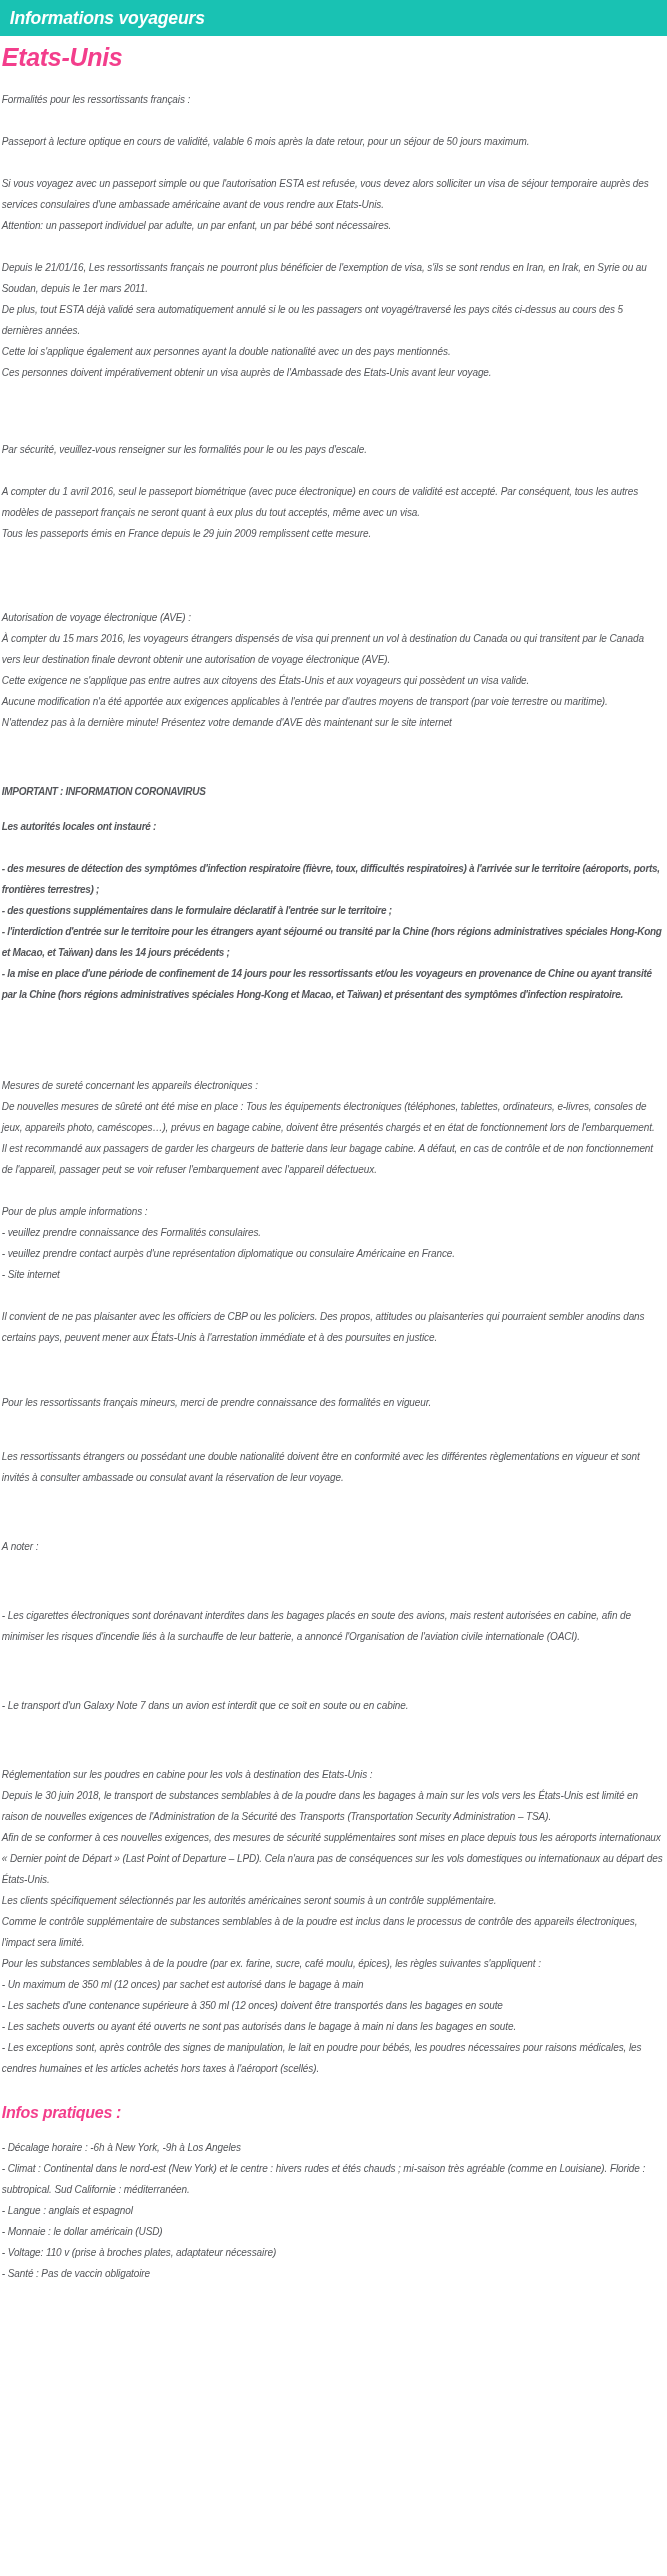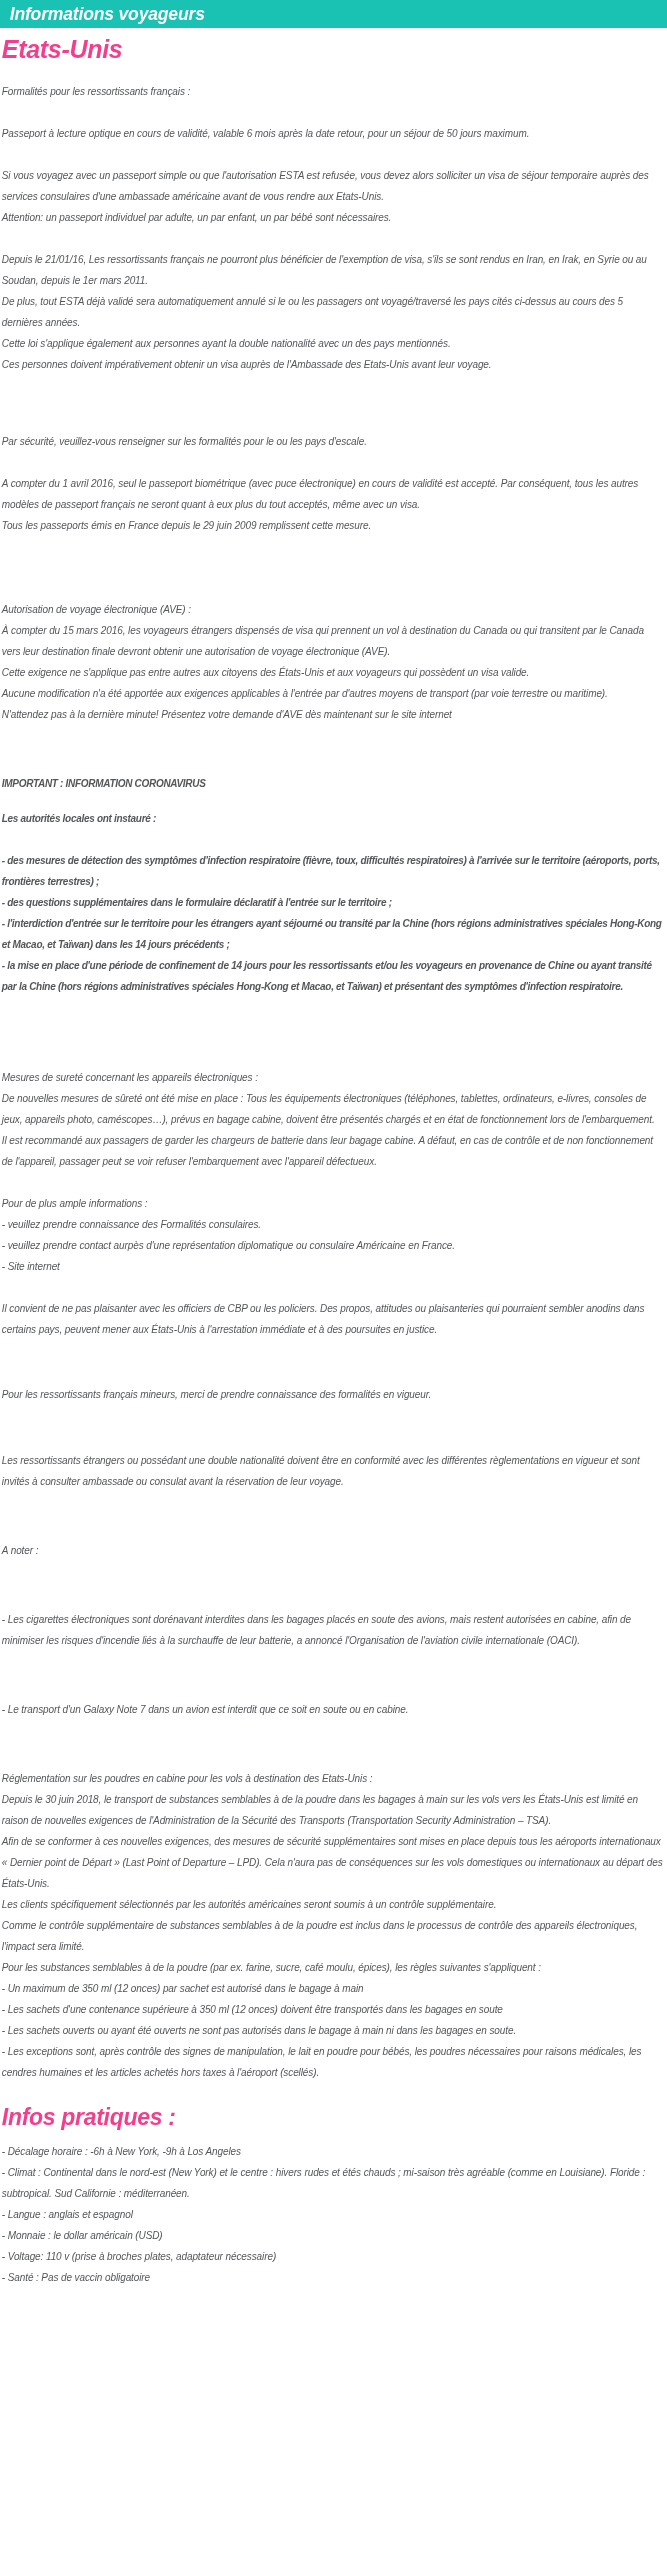--- a/index.html
+++ b/index.html
@@ -5,21 +5,21 @@
   * { box-sizing: border-box; }
   html, body { margin: 0; padding: 0; background: #ffffff; }
   body {
     width: 667px;
     font-family: "Liberation Sans", sans-serif;
     font-style: italic;
     color: var(--text, #54565a);
   }
   .bar {
     background: var(--teal, #19c2b3);
-    height: 28px;
+    height: 36px;
     display: flex;
     align-items: center;
     padding-left: 9.7px;
   }
   .bar-title {
     color: #ffffff;
     font-weight: bold;
     font-size: 17.6px;
     letter-spacing: -0.2px;
   }
@@ -38,21 +38,21 @@
     font-size: 10px;
     line-height: 21px;
     letter-spacing: -0.1px;
   }
   .para.bold {
     font-weight: bold;
     letter-spacing: -0.3px;
   }
   h2.infos {
     color: var(--pink, #f33e8c);
-    font-size: 23px;
+    font-size: 16px;
     line-height: 26.4px;
     font-weight: bold;
     font-style: italic;
     margin: 21px 0 10.6px 0;
     letter-spacing: -0.3px;
   }
 </style>
 </head>
 <body>
 
@@ -70,21 +70,21 @@
       <p class="para" style="margin-top: 56px;">Par sécurité, veuillez-vous renseigner sur les formalités pour le ou les pays d'escale.</p>
       <p class="para" style="margin-top: 21px;">A compter du 1 avril 2016, seul le passeport biométrique (avec puce électronique) en cours de validité est accepté. Par conséquent, tous les autres modèles de passeport français ne seront quant à eux plus du tout acceptés, même avec un visa.<br>Tous les passeports émis en France depuis le 29 juin 2009 remplissent cette mesure.</p>
       <p class="para" style="margin-top: 63px;">Autorisation de voyage électronique (AVE) :<br>À compter du 15 mars 2016, les voyageurs étrangers dispensés de visa qui prennent un vol à destination du Canada ou qui transitent par le Canada vers leur destination finale devront obtenir une autorisation de voyage électronique (AVE).<br>Cette exigence ne s'applique pas entre autres aux citoyens des États-Unis et aux voyageurs qui possèdent un visa valide.<br>Aucune modification n'a été apportée aux exigences applicables à l'entrée par d'autres moyens de transport (par voie terrestre ou maritime).<br>N'attendez pas à la dernière minute! Présentez votre demande d'AVE dès maintenant sur le site internet</p>
       <p class="para bold" style="margin-top: 48px;">IMPORTANT : INFORMATION CORONAVIRUS</p>
       <p class="para bold" style="margin-top: 14px;">Les autorités locales ont instauré :</p>
       <p class="para bold" style="margin-top: 21px;">- des mesures de détection des symptômes d'infection respiratoire (fièvre, toux, difficultés respiratoires) à l'arrivée sur le territoire (aéroports, ports, frontières terrestres) ;<br>- des questions supplémentaires dans le formulaire déclaratif à l'entrée sur le territoire ;<br>- l'interdiction d'entrée sur le territoire pour les étrangers ayant séjourné ou transité par la Chine (hors régions administratives spéciales Hong-Kong et Macao, et Taïwan) dans les 14 jours précédents ;<br>- la mise en place d'une période de confinement de 14 jours pour les ressortissants et/ou les voyageurs en provenance de Chine ou ayant transité par la Chine (hors régions administratives spéciales Hong-Kong et Macao, et Taïwan) et présentant des symptômes d'infection respiratoire.</p>
       <p class="para" style="margin-top: 70px;">Mesures de sureté concernant les appareils électroniques :<br>De nouvelles mesures de sûreté ont été mise en place : Tous les équipements électroniques (téléphones, tablettes, ordinateurs, e-livres, consoles de jeux, appareils photo, caméscopes…), prévus en bagage cabine, doivent être présentés chargés et en état de fonctionnement lors de l'embarquement.<br>Il est recommandé aux passagers de garder les chargeurs de batterie dans leur bagage cabine. A défaut, en cas de contrôle et de non fonctionnement de l'appareil, passager peut se voir refuser l'embarquement avec l'appareil défectueux.</p>
       <p class="para" style="margin-top: 21px;">Pour de plus ample informations :<br>- veuillez prendre connaissance des Formalités consulaires.<br>- veuillez prendre contact aurpès d'une représentation diplomatique ou consulaire Américaine en France.<br>- Site internet</p>
       <p class="para" style="margin-top: 21px;">Il convient de ne pas plaisanter avec les officiers de CBP ou les policiers. Des propos, attitudes ou plaisanteries qui pourraient sembler anodins dans certains pays, peuvent mener aux États-Unis à l'arrestation immédiate et à des poursuites en justice.</p>
       <p class="para" style="margin-top: 44px;">Pour les ressortissants français mineurs, merci de prendre connaissance des formalités en vigueur.</p>
-      <p class="para" style="margin-top: 45px;">Les ressortissants étrangers ou possédant une double nationalité doivent être en conformité avec les différentes règlementations en vigueur et sont invités à consulter ambassade ou consulat avant la réservation de leur voyage.</p>
+      <p class="para" style="margin-top: 33px;">Les ressortissants étrangers ou possédant une double nationalité doivent être en conformité avec les différentes règlementations en vigueur et sont invités à consulter ambassade ou consulat avant la réservation de leur voyage.</p>
       <p class="para" style="margin-top: 48px; font-style: italic;">A noter :</p>
       <p class="para" style="margin-top: 48px;">- Les cigarettes électroniques sont dorénavant interdites dans les bagages placés en soute des avions, mais restent autorisées en cabine, afin de minimiser les risques d'incendie liés à la surchauffe de leur batterie, a annoncé l'Organisation de l'aviation civile internationale (OACI).</p>
       <p class="para" style="margin-top: 48px;">- Le transport d'un Galaxy Note 7 dans un avion est interdit que ce soit en soute ou en cabine.</p>
       <p class="para" style="margin-top: 48px;">Réglementation sur les poudres en cabine pour les vols à destination des Etats-Unis :<br>Depuis le 30 juin 2018, le transport de substances semblables à de la poudre dans les bagages à main sur les vols vers les États-Unis est limité en raison de nouvelles exigences de l'Administration de la Sécurité des Transports (Transportation Security Administration – TSA).<br>Afin de se conformer à ces nouvelles exigences, des mesures de sécurité supplémentaires sont mises en place depuis tous les aéroports internationaux « Dernier point de Départ » (Last Point of Departure – LPD). Cela n'aura pas de conséquences sur les vols domestiques ou internationaux au départ des États-Unis.<br>Les clients spécifiquement sélectionnés par les autorités américaines seront soumis à un contrôle supplémentaire.<br>Comme le contrôle supplémentaire de substances semblables à de la poudre est inclus dans le processus de contrôle des appareils électroniques, l'impact sera limité.<br>Pour les substances semblables à de la poudre (par ex. farine, sucre, café moulu, épices), les règles suivantes s'appliquent :<br>- Un maximum de 350 ml (12 onces) par sachet est autorisé dans le bagage à main<br>- Les sachets d'une contenance supérieure à 350 ml (12 onces) doivent être transportés dans les bagages en soute<br>- Les sachets ouverts ou ayant été ouverts ne sont pas autorisés dans le bagage à main ni dans les bagages en soute.<br>- Les exceptions sont, après contrôle des signes de manipulation, le lait en poudre pour bébés, les poudres nécessaires pour raisons médicales, les cendres humaines et les articles achetés hors taxes à l'aéroport (scellés).</p>
     </div>
   <h2 class="infos">Infos pratiques :</h2>
   <p class="para">- Décalage horaire : -6h à New York, -9h à Los Angeles<br>- Climat : Continental dans le nord-est (New York) et le centre : hivers rudes et étés chauds ; mi-saison très agréable (comme en Louisiane). Floride : subtropical. Sud Californie : méditerranéen.<br>- Langue : anglais et espagnol<br>- Monnaie : le dollar américain (USD)<br>- Voltage: 110 v (prise à broches plates, adaptateur nécessaire)<br>- Santé : Pas de vaccin obligatoire</p>
 </main>
 
 

